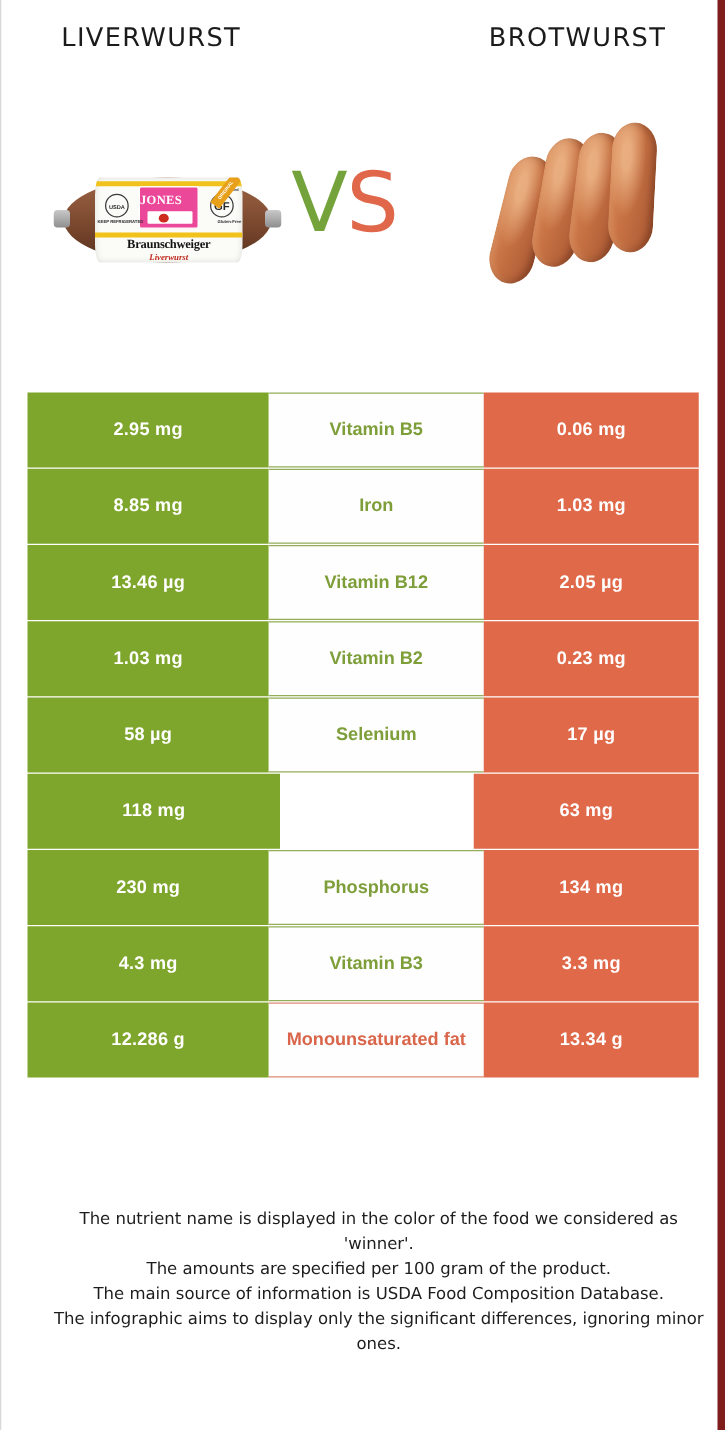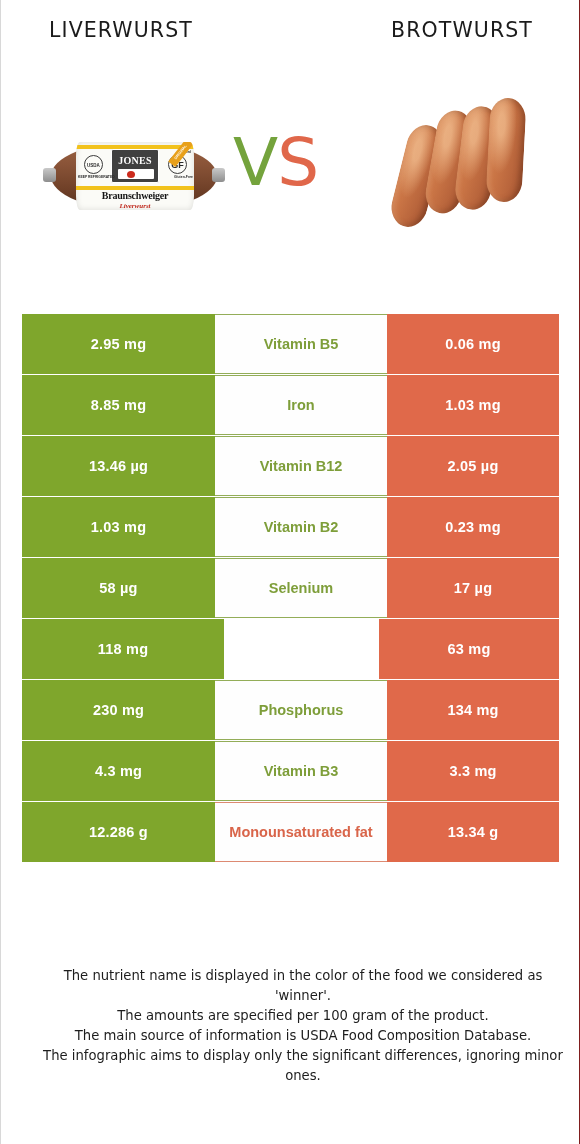--- a/index.html
+++ b/index.html
@@ -12,21 +12,21 @@
     font-family: "Liberation Sans", sans-serif;
     overflow: hidden;
   }
 
   #page {
     position: relative;
     width: 580px;
     height: 1144px;
     background: #ffffff;
     border-left: 1px solid #d8d8d8;
-    border-right: 1px solid #7f1d1d;
+    border-right: 6px solid #7f1d1d;
   }
 
   
   .header {
     position: absolute;
     top: 18px;
     left: 0;
     width: 580px;
     height: 40px;
   }
@@ -98,24 +98,24 @@
     background: #f2c21c;
   }
   .stripe-top { top: 3px; }
   .stripe-bot { top: 44px; }
   .jones-badge {
     position: absolute;
     left: 35px;
     top: 7px;
     width: 48px;
     height: 34px;
-    background: #404040;
+    background: #ec4899;
     border: 1.2px solid #ffffff;
     border-radius: 2px;
-    text-align: center;
+    text-align: left;
   }
   .jones-text {
     display: block;
     margin-top: 5px;
     font-family: "Liberation Serif", serif;
     font-weight: bold;
     font-size: 10px;
     color: #ffffff;
     letter-spacing: .3px;
   }

